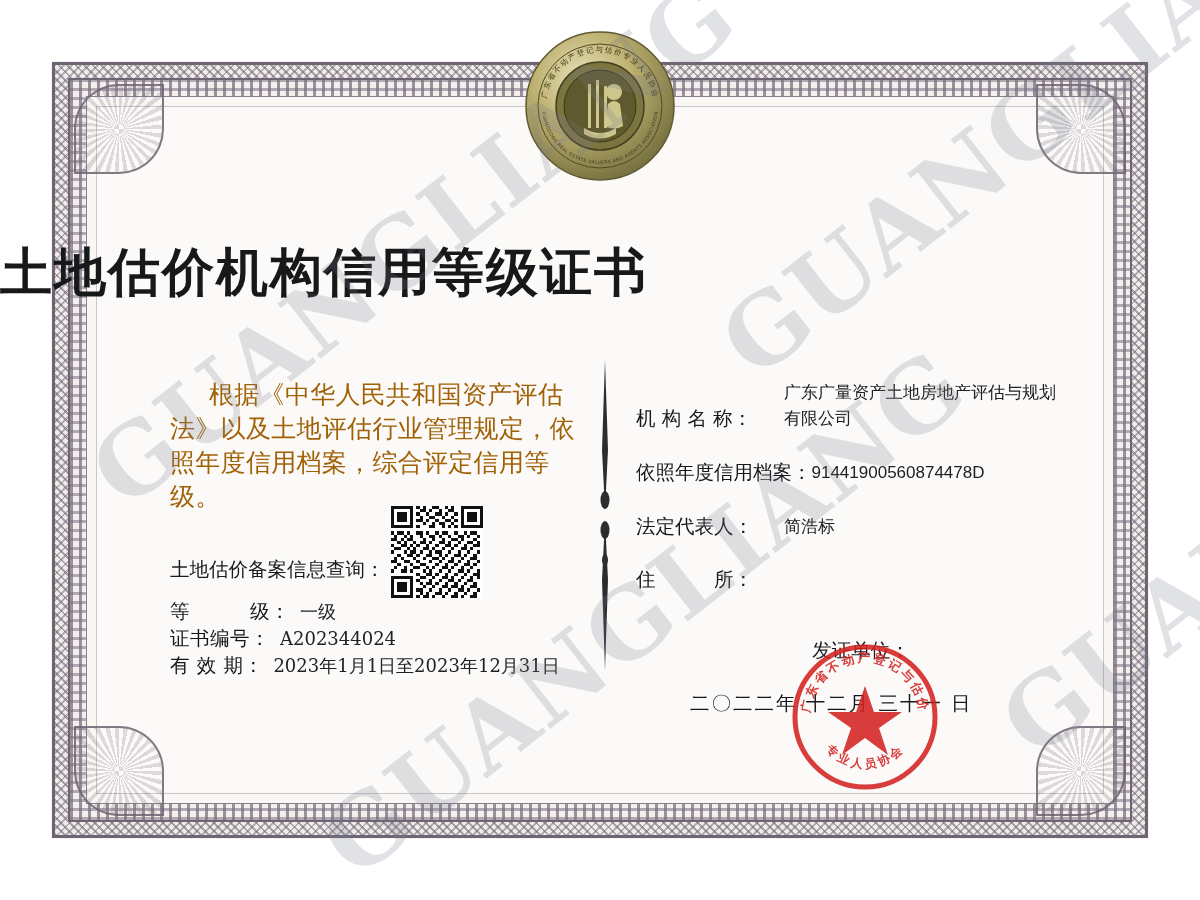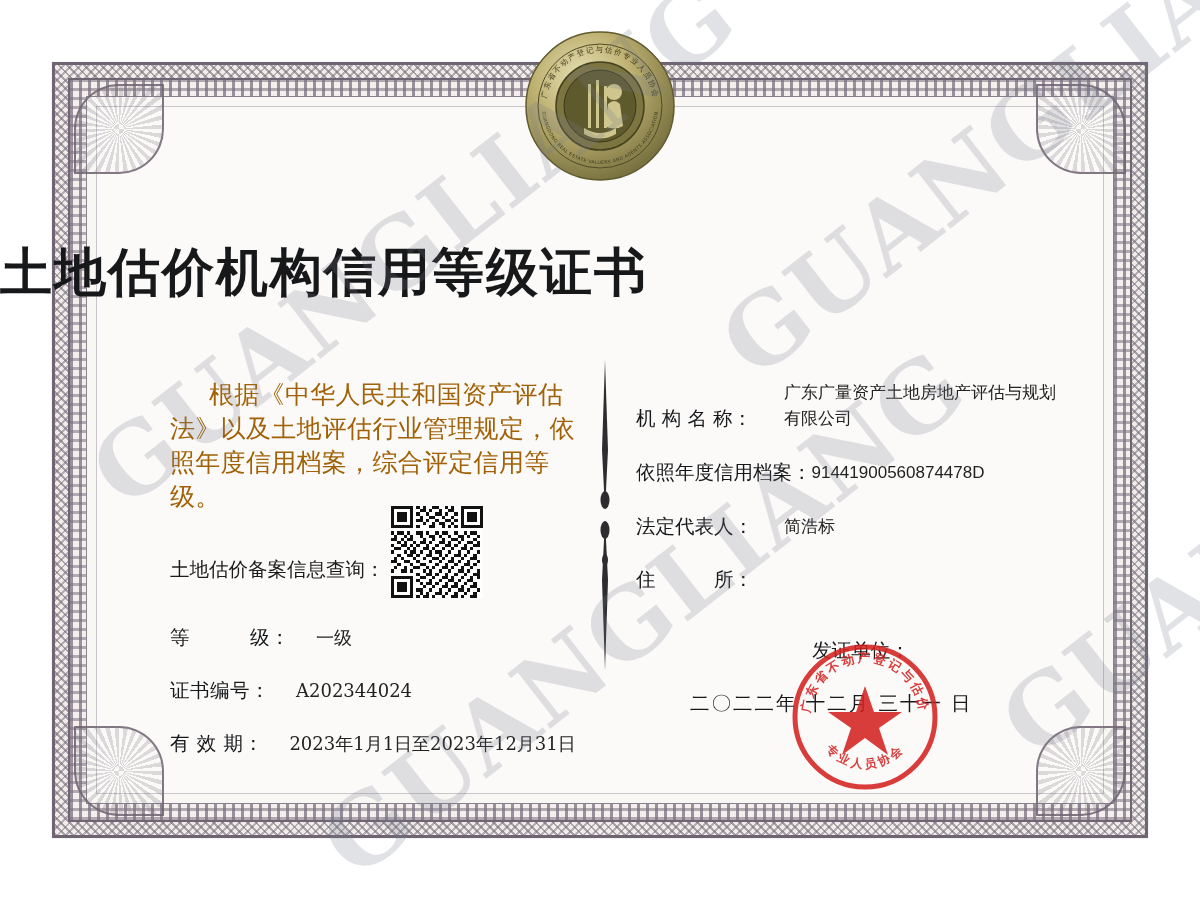--- a/index.html
+++ b/index.html
@@ -157,24 +157,22 @@
   .statement {
     font-size: 25px;
     line-height: 34px;
     text-indent: 39px;
     color: #a16207;
     letter-spacing: .3px;
   }
   .row {
     display: flex;
     align-items: flex-start;
-    margin-top: 26px;
     font-size: 19.5px;
     color: #16181b;
-    gap: 16px;
   }
   .row .lbl {
     flex: 0 0 auto;
     white-space: nowrap;
     letter-spacing: .5px;
   }
   .row .val {
     margin-left: 10px;
     font-family: "DejaVu Serif", "Liberation Serif", serif;
     font-size: 18px;

